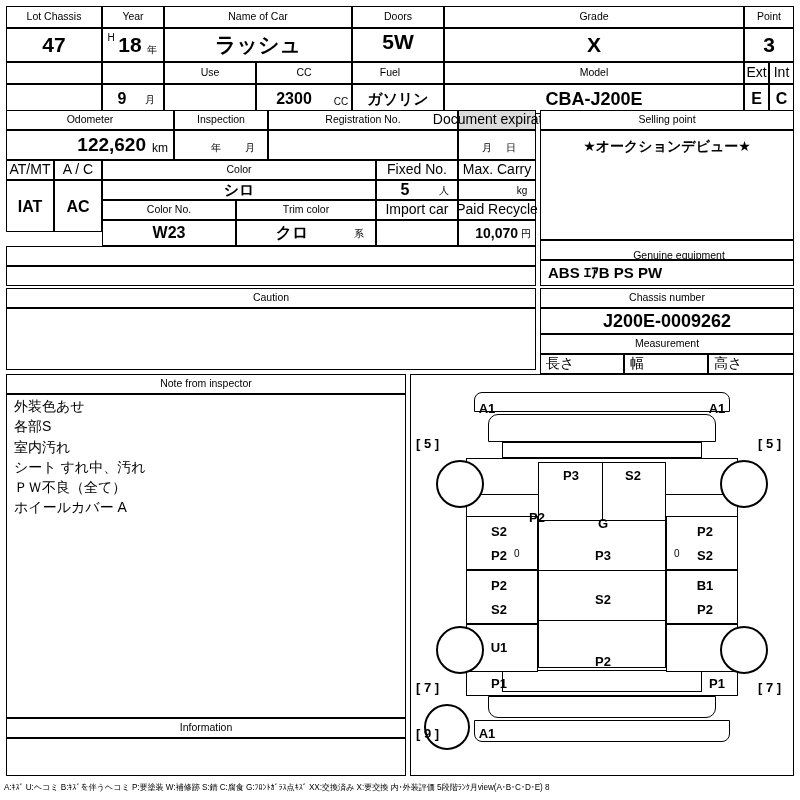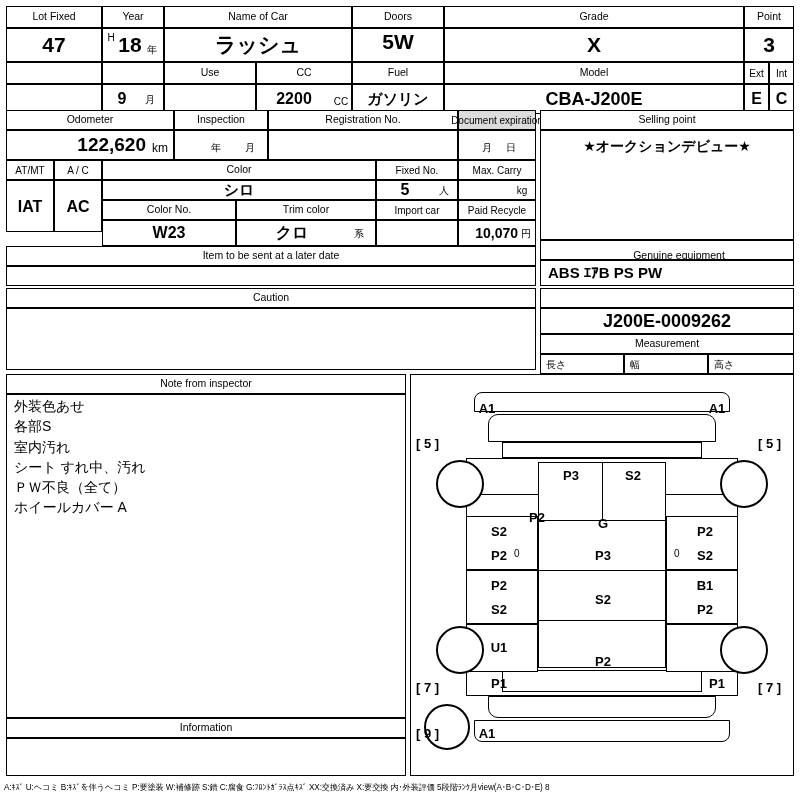--- a/index.html
+++ b/index.html
@@ -26,21 +26,21 @@
   }
   .val {
     position: absolute;
     display: flex; align-items: center; justify-content: center;
     text-align: center;
     line-height: 1.05;
     white-space: nowrap;
   }
   .big { font-size: 21px; font-weight: bold; }
   .mid { font-size: 16px; font-weight: bold; }
-  .xs  { font-size: 10px; }
+  .xs  { font-size: 14px; }
   .unit { font-size: 10px; font-weight: normal; }
   .sub  { font-size: 10px; font-weight: normal; }
   .noteline { font-size: 14px; line-height: 1.45; white-space: nowrap; }
   #footer {
     position: absolute; left: 4px; top: 782px; width: 792px;
     font-size: 8.2px; white-space: nowrap; letter-spacing: -0.1px;
   }
   
   #diagram { position: absolute; }
   .dline { position: absolute; background: #000; }
@@ -56,21 +56,21 @@
   .dbrk { position: absolute; font-size: 13px; font-weight: bold; white-space: nowrap;}
   .dbox { position: absolute; border: 1px solid #000; background: #fff; }
   .dzero { position:absolute; font-size: 10px; }
 </style>
 </head>
 <body>
 
 <div id="sheet">
 
   <div class="bx" style="left:6px;  top:6px;  width:96px;  height:22px;"></div>
-  <div class="lbl" style="left:6px;  top:6px;  width:96px;  height:22px;">Lot Fixed</div>
+  <div class="lbl" style="left:6px;  top:6px;  width:96px;  height:22px;">Lot Chassis</div>
 
   <div class="bx" style="left:102px; top:6px;  width:62px;  height:22px;"></div>
   <div class="lbl" style="left:102px; top:6px;  width:62px;  height:22px;">Year</div>
 
   <div class="bx" style="left:164px; top:6px;  width:188px; height:22px;"></div>
   <div class="lbl" style="left:164px; top:6px;  width:188px; height:22px;">Name of Car</div>
 
   <div class="bx" style="left:352px; top:6px;  width:92px;  height:22px;"></div>
   <div class="lbl" style="left:352px; top:6px;  width:92px;  height:22px;">Doors</div>
 
@@ -104,42 +104,42 @@
 
   <div class="bx" style="left:102px; top:62px; width:62px;  height:22px;"></div>
 
   <div class="bx" style="left:164px; top:62px; width:92px;  height:22px;"></div>
   <div class="lbl" style="left:164px; top:62px; width:92px;  height:22px;">Use</div>
 
   <div class="bx" style="left:256px; top:62px; width:96px;  height:22px;"></div>
   <div class="lbl" style="left:256px; top:62px; width:96px;  height:22px;">CC</div>
 
   <div class="bx" style="left:352px; top:62px; width:92px;  height:22px;"></div>
-  <div class="lbl" style="left:352px; top:62px; width:92px;  height:22px;border-radius:9px;">Fuel</div>
+  <div class="lbl" style="left:344px; top:62px; width:92px;  height:22px;border-radius:9px;">Fuel</div>
 
   <div class="bx" style="left:444px; top:62px; width:300px; height:22px;"></div>
   <div class="lbl" style="left:444px; top:62px; width:300px; height:22px;">Model</div>
 
   <div class="bx" style="left:744px; top:62px; width:25px;  height:22px;"></div>
   <div class="lbl xs" style="left:744px; top:62px; width:25px;  height:22px;">Ext</div>
 
   <div class="bx" style="left:769px; top:62px; width:25px;  height:22px;"></div>
   <div class="lbl xs" style="left:769px; top:62px; width:25px;  height:22px;">Int</div>
 
   <div class="bx" style="left:6px;  top:84px; width:96px;  height:30px;"></div>
 
   <div class="bx" style="left:102px; top:84px; width:62px;  height:30px;"></div>
   <div class="val mid" style="left:104px; top:84px; width:36px; height:30px;">9</div>
   <div class="val sub" style="left:140px; top:88px; width:20px; height:24px;">月</div>
 
   <div class="bx" style="left:164px; top:84px; width:92px;  height:30px;"></div>
   <div class="val mid" style="left:164px; top:84px; width:92px;  height:30px;margin-top:20px;">自家用</div>
 
   <div class="bx" style="left:256px; top:84px; width:96px;  height:30px;"></div>
-  <div class="val mid" style="left:256px; top:84px; width:76px; height:30px;">2200</div>
+  <div class="val mid" style="left:256px; top:84px; width:76px; height:30px;">2300</div>
   <div class="val unit" style="left:330px; top:90px; width:22px; height:24px;">CC</div>
 
   <div class="bx" style="left:352px; top:84px; width:92px;  height:30px;"></div>
   <div class="val" style="left:352px; top:84px; width:92px; height:30px; font-size:15px; font-weight:bold;">ガソリン</div>
 
   <div class="bx" style="left:444px; top:84px; width:300px; height:30px;"></div>
   <div class="val mid" style="left:444px; top:84px; width:300px; height:30px; font-size:18px;">CBA-J200E</div>
 
   <div class="bx" style="left:744px; top:84px; width:25px;  height:30px;"></div>
   <div class="val mid" style="left:744px; top:84px; width:25px;  height:30px;">E</div>
@@ -223,21 +223,20 @@
   <div class="val mid" style="left:236px; top:220px; width:112px; height:26px;">クロ</div>
   <div class="val unit" style="left:348px; top:224px; width:22px; height:20px;">系</div>
 
   <div class="bx" style="left:376px; top:220px; width:82px;  height:26px;"></div>
 
   <div class="bx" style="left:458px; top:220px; width:78px;  height:26px;"></div>
   <div class="val" style="left:458px; top:220px; width:60px; height:26px; font-size:14px; font-weight:bold; justify-content:flex-end;padding-left:45px;">10,070</div>
   <div class="val unit" style="left:518px; top:224px; width:16px; height:20px;">円</div>
 
   <div class="bx" style="left:6px; top:246px; width:530px; height:20px;"></div>
-  <div class="lbl" style="left:6px; top:246px; width:530px; height:20px;">Item to be sent at a later date</div>
   <div class="bx" style="left:6px; top:266px; width:530px; height:20px;"></div>
 
   <div class="bx" style="left:6px; top:288px; width:530px; height:20px;"></div>
   <div class="lbl" style="left:6px; top:288px; width:530px; height:20px;">Caution</div>
   <div class="bx" style="left:6px; top:308px; width:530px; height:62px;"></div>
 
   <div class="bx" style="left:6px; top:374px; width:400px; height:20px;"></div>
   <div class="lbl" style="left:6px; top:374px; width:400px; height:20px;">Note from inspector</div>
   <div class="bx" style="left:6px; top:394px; width:400px; height:324px;"></div>
 
@@ -258,20 +257,21 @@
   <div class="lbl" style="left:540px; top:110px; width:254px; height:20px;">Selling point</div>
   <div class="bx" style="left:540px; top:130px; width:254px; height:110px;"></div>
   <div class="val" style="left:546px; top:132px; width:242px; height:28px; font-size:14px; font-weight:bold;">★オークションデビュー★</div>
 
   <div class="bx" style="left:540px; top:240px; width:254px; height:20px;"></div>
   <div class="lbl" style="left:540px; top:240px; width:254px; height:32px;padding-left:24px;">Genuine equipment</div>
   <div class="bx" style="left:540px; top:260px; width:254px; height:26px;"></div>
   <div class="val" style="left:548px; top:260px; width:240px; height:26px; font-size:15px; font-weight:bold; justify-content:flex-start;">ABS ｴｱB PS PW</div>
 
   <div class="bx" style="left:540px; top:288px; width:254px; height:20px;"></div>
+  <div class="lbl" style="left:540px; top:288px; width:254px; height:20px;">Chassis number</div>
   <div class="bx" style="left:540px; top:308px; width:254px; height:26px;"></div>
   <div class="val" style="left:540px; top:308px; width:254px; height:26px; font-size:18px; font-weight:bold;">J200E-0009262</div>
 
   <div class="bx" style="left:540px; top:334px; width:254px; height:20px;"></div>
   <div class="lbl" style="left:540px; top:334px; width:254px; height:20px;">Measurement</div>
 
   <div class="bx" style="left:540px; top:354px; width:84px; height:20px;"></div>
   <div class="lbl xs" style="left:546px; top:354px; width:40px; height:20px; justify-content:flex-start;">長さ</div>
 
   <div class="bx" style="left:624px; top:354px; width:84px; height:20px;"></div>

